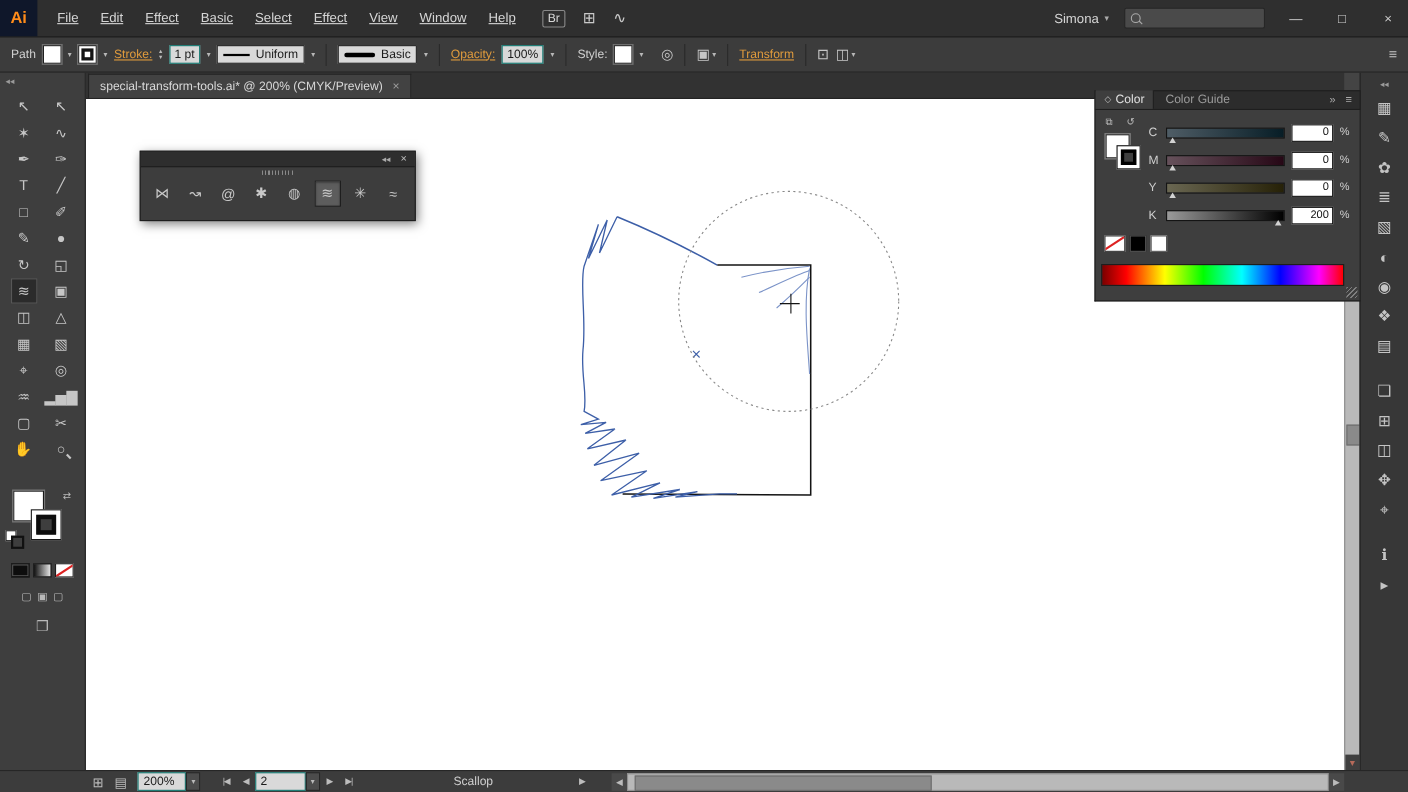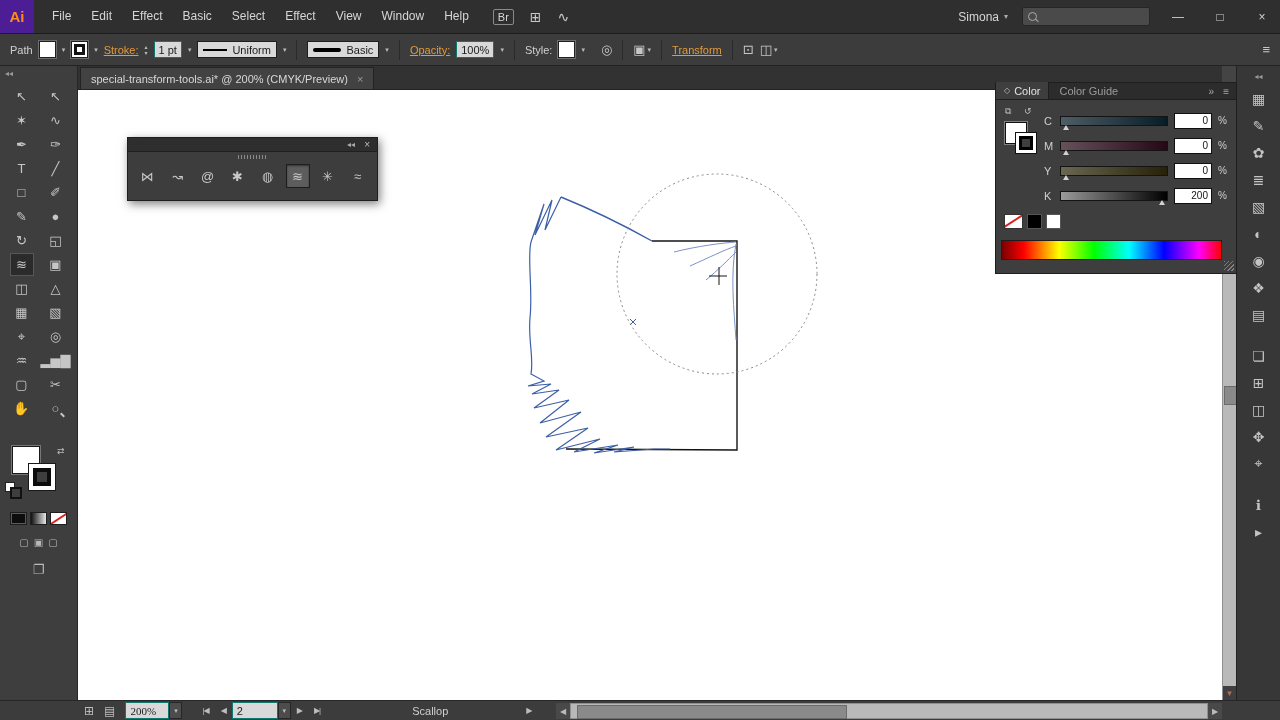--- a/index.html
+++ b/index.html
@@ -4,23 +4,23 @@
 <style>
   html,body{margin:0;padding:0;}
   body{width:1280px;height:720px;position:relative;overflow:hidden;background:#444;
        font-family:"Liberation Sans","DejaVu Sans",sans-serif;-webkit-user-select:none;user-select:none;}
   :root{--accent:#e09b3d;--logo:#ff8c1a;--art-blue:#3d5fa8;--art-blue-light:#7b93c8;}
 
   
   .menubar{position:absolute;left:0;top:0;width:1280px;height:34px;background:#2f2f2f;
            border-bottom:1px solid #1c1c1c;display:flex;align-items:center;z-index:30;
            color:#d6d6d6;font-size:12px;box-sizing:border-box;}
-  .logo{width:34px;height:33px;background:#4c1d95;color:var(--logo);font-weight:bold;font-size:15px;
+  .logo{width:34px;height:33px;background:#0f172a;color:var(--logo);font-weight:bold;font-size:15px;
         display:flex;align-items:center;justify-content:center;margin-right:8px;}
-  .menu-item{padding:0 10px;line-height:33px;cursor:default;}
+  .menu-item{padding:0 10px;line-height:33px;cursor:default;text-decoration:underline;}
   .br-btn{margin-left:14px;border:1px solid #8a8a8a;border-radius:2px;padding:1px 4px;font-size:11px;}
   .top-icon{margin-left:16px;color:#c9c9c9;font-size:14px;}
   .right-cluster{margin-left:auto;display:flex;align-items:center;gap:14px;padding-right:4px;}
   .workspace{display:flex;align-items:center;gap:5px;}
   .caret{font-size:8px;color:#aaa;}
   .searchbox{width:116px;height:17px;background:#4a4a4a;border:1px solid #262626;border-radius:2px;
              display:flex;align-items:center;padding:0 5px;gap:5px;}
   .searchbox input{background:transparent;border:none;outline:none;color:#ddd;font-size:11px;width:88px;
              font-family:"Liberation Sans","DejaVu Sans",sans-serif;}
   .mag{width:7px;height:7px;border:1px solid #aaa;border-radius:50%;position:relative;flex:none;}
@@ -146,21 +146,21 @@
   .dock{position:absolute;left:1236px;top:66px;width:44px;height:634px;background:#373737;
         border-left:1px solid #232323;z-index:14;display:flex;flex-direction:column;align-items:center;box-sizing:border-box;}
   .dock-collapse{color:#9a9a9a;font-size:8px;margin:6px 0 4px;}
   .dock-icon{width:28px;height:25px;display:flex;align-items:center;justify-content:center;color:#c4c4c4;font-size:14px;margin:1px 0;}
   .dock-gap{height:14px;}
 
   
   .statusbar{position:absolute;left:0;top:700px;width:1280px;height:20px;background:#3c3c3c;
              border-top:1px solid #262626;display:flex;align-items:center;font-size:11px;color:#c9c9c9;z-index:25;box-sizing:border-box;}
   .sb-icon{font-size:12px;color:#bdbdbd;margin-right:10px;}
-  .sb-zoom{display:flex;align-items:flex-start;margin-right:14px;font-family:Liberation Serif, serif;}
+  .sb-zoom{display:flex;align-items:flex-start;margin-right:14px;}
   .sb-zoom .field{width:34px;}
   .sb-ddbtn{width:13px;height:17px;background:#4c4c4c;border:1px solid #262626;color:#bbb;font-size:7px;
             display:flex;align-items:center;justify-content:center;box-sizing:border-box;}
   .nav-btn{font-size:8px;color:#bdbdbd;padding:0 6px;letter-spacing:-1px;}
   .sb-ab{display:flex;align-items:center;}
   .sb-ab .field{width:36px;}
   .sb-tool{margin-left:86px;color:#cfcfcf;}
   .sb-fly{margin-left:78px;font-size:8px;color:#bdbdbd;}
   .hs-left{position:absolute;left:556px;top:2px;width:14px;height:16px;background:#494949;color:#bbb;
            font-size:8px;display:flex;align-items:center;justify-content:center;}

